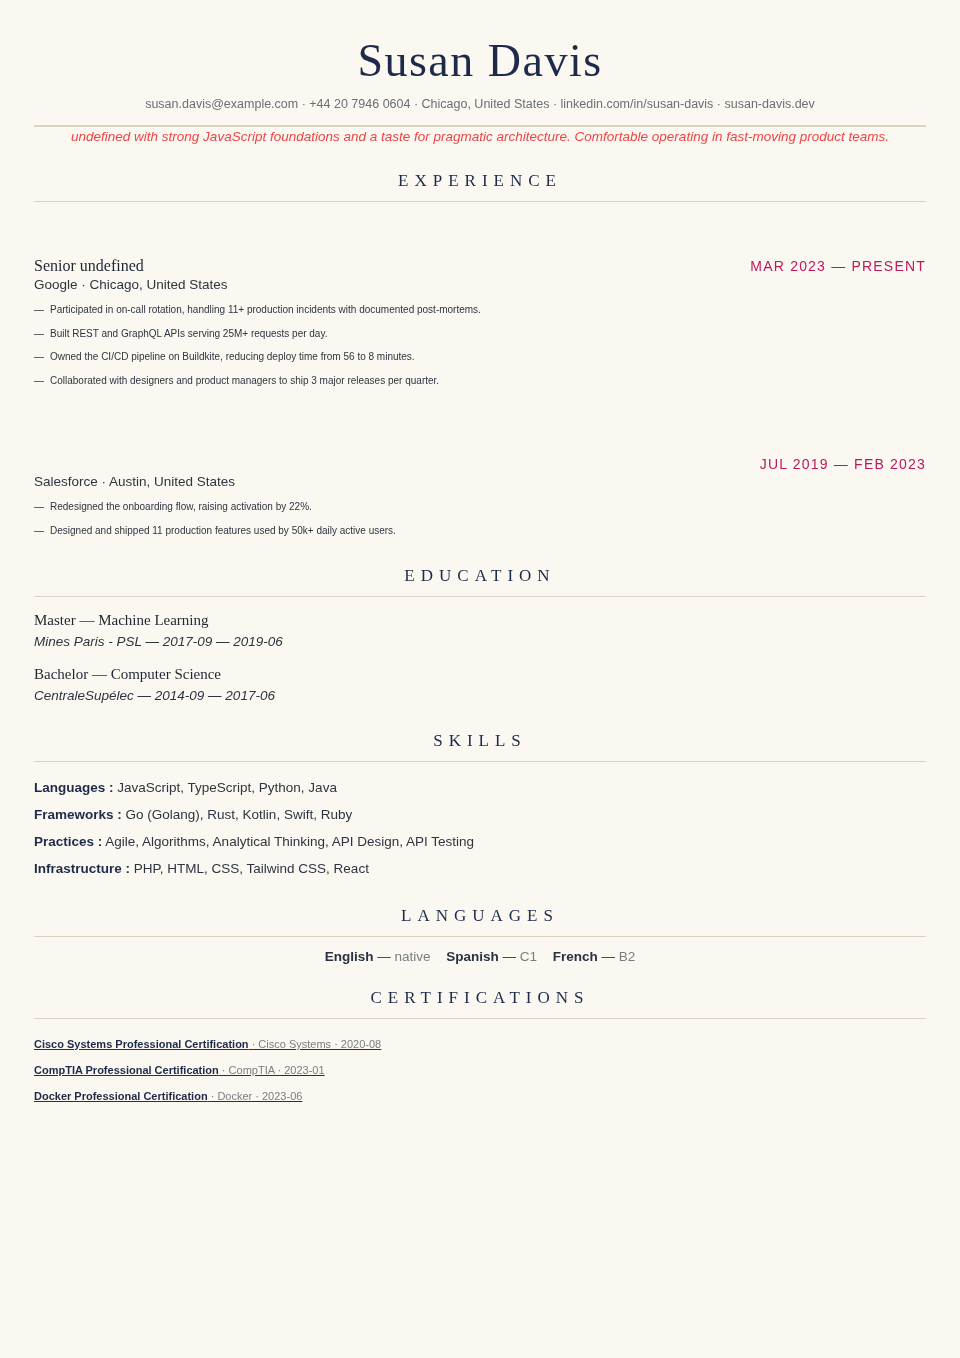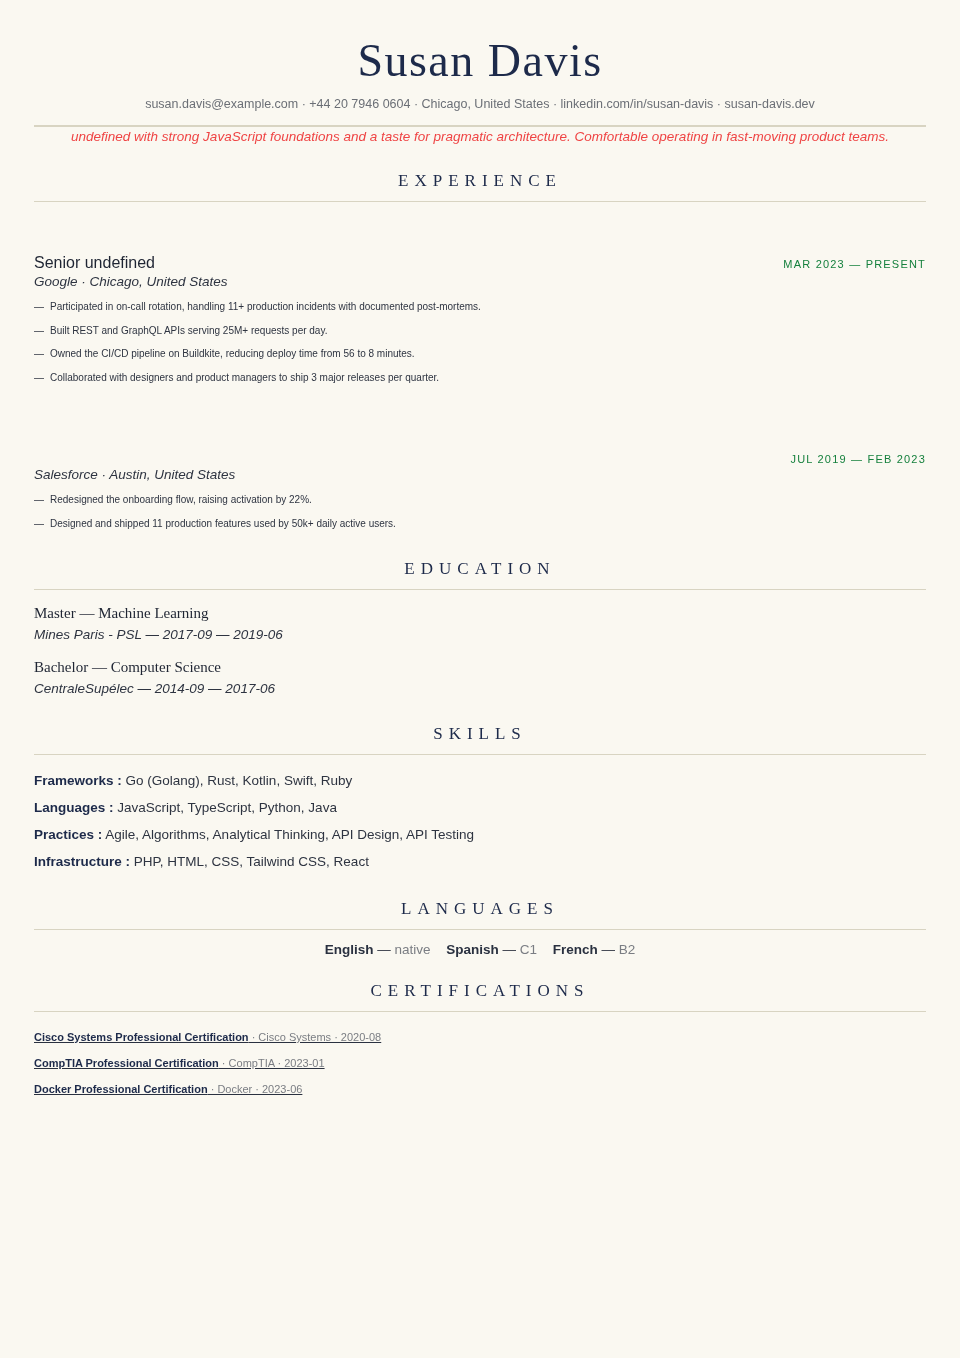--- a/index.html
+++ b/index.html
@@ -29,23 +29,23 @@
       letter-spacing: 6px;
       color: #1d2a4a;
       text-align: center;
       margin: 24px 0 10px 0;
       font-weight: normal;
     }
     .section-title + .rule { margin-bottom: 12px; }
     .summary { text-align: center; font-style: italic; font-size: 13.5px; color: #ef4444; line-height: 20px; }
     .job { margin-bottom: 14px; }
     .job-head { display: flex; justify-content: space-between; align-items: baseline; min-height: 22px; }
-    .job-title { font-family: Liberation Sans, sans-serif; font-size: 16px; color: #1f2533; }
-    .job-dates { font-size: 11px; letter-spacing: 1.2px; color: #15803d; margin-top: 44px; }
-    .job-org { font-style: italic; font-size: 13.5px; color: #2e3441; margin: 2px 0 6px 0; }
+    .job-title { font-family: Liberation Serif, serif; font-size: 16px; color: #1f2533; }
+    .job-dates { font-size: 14px; letter-spacing: 1.2px; color: #be185d; margin-top: 44px; }
+    .job-org { font-size: 13.5px; color: #2e3441; margin: 2px 0 6px 0; }
     .bullets { list-style: none; margin: 0; padding: 0; }
     .bullets li { font-size: 10px; line-height: 23.5px; color: #2e3441; }
     .bullets li .dash { color: #2e3441; margin-right: 6px; }
     .edu { margin-bottom: 10px; }
     .edu-degree { font-family: "Liberation Serif", "DejaVu Serif", serif; font-size: 15px; color: #1f2533; line-height: 22px; }
     .edu-meta { font-style: italic; font-size: 13.5px; color: #2e3441; line-height: 22px; }
     .skill-row { font-size: 13.5px; line-height: 27px; color: #2e3441; }
     .skill-row b { color: #1d2a4a; }
     .langs { text-align: center; font-size: 13.5px; color: #2e3441; }
     .lang { margin: 0 6px; }
@@ -111,22 +111,22 @@
     </div>
     <div class="edu">
       <div class="edu-degree">Bachelor — Computer Science</div>
       <div class="edu-meta">CentraleSupélec — 2014-09 — 2017-06</div>
     </div>
   </div>
 
   <div>
     <h2 class="section-title">SKILLS</h2>
     <hr class="rule">
+    <div class="skill-row"><b>Languages :</b> <span>JavaScript, TypeScript, Python, Java</span></div>
     <div class="skill-row"><b>Frameworks :</b> <span>Go (Golang), Rust, Kotlin, Swift, Ruby</span></div>
-    <div class="skill-row"><b>Languages :</b> <span>JavaScript, TypeScript, Python, Java</span></div>
     <div class="skill-row"><b>Practices :</b> <span>Agile, Algorithms, Analytical Thinking, API Design, API Testing</span></div>
     <div class="skill-row"><b>Infrastructure :</b> <span>PHP, HTML, CSS, Tailwind CSS, React</span></div>
   </div>
 
   <div>
     <h2 class="section-title">LANGUAGES</h2>
     <hr class="rule">
     <div class="langs">
       <span class="lang"><b>English</b><span> — </span><span class="level">native</span></span>
       <span class="lang"><b>Spanish</b><span> — </span><span class="level">C1</span></span>

